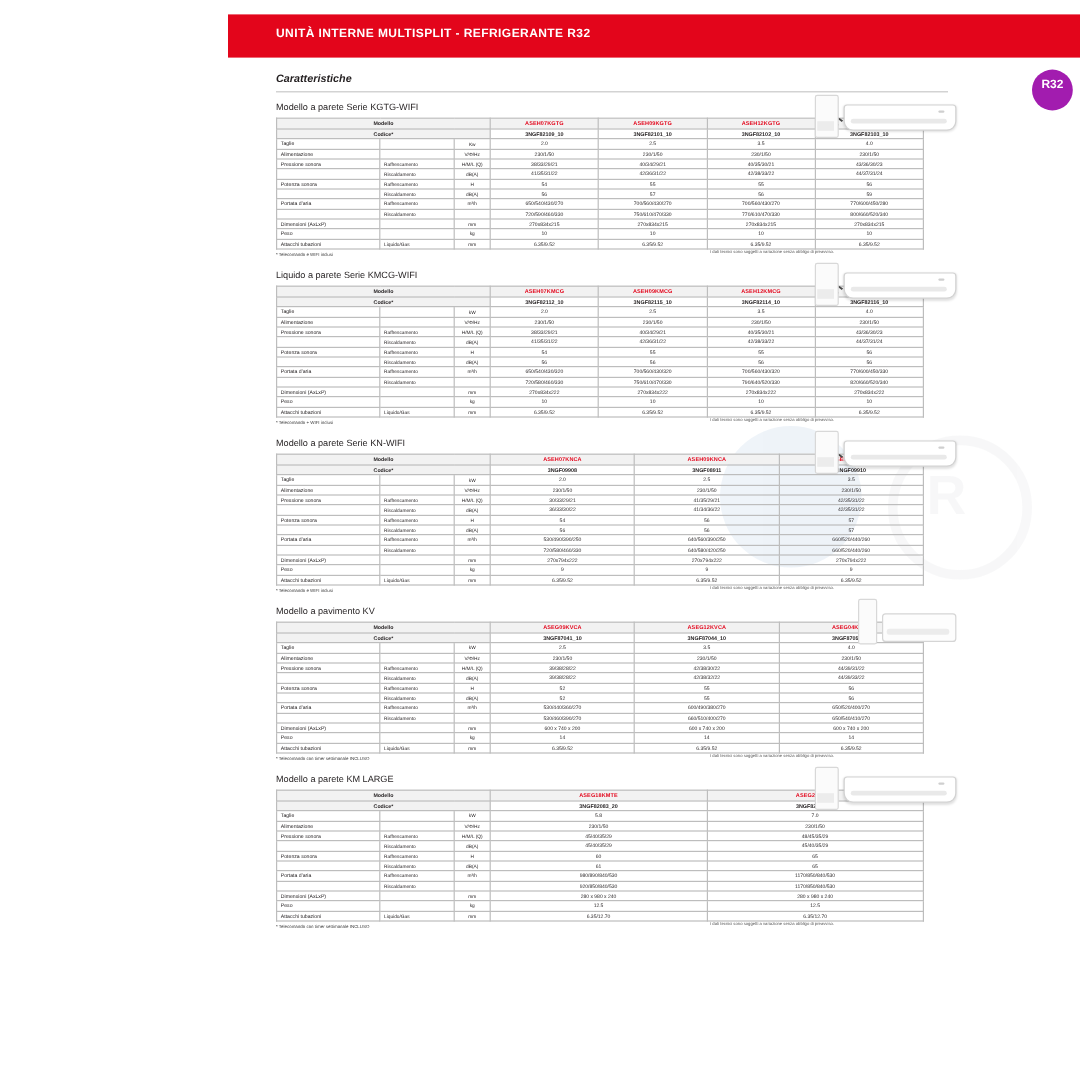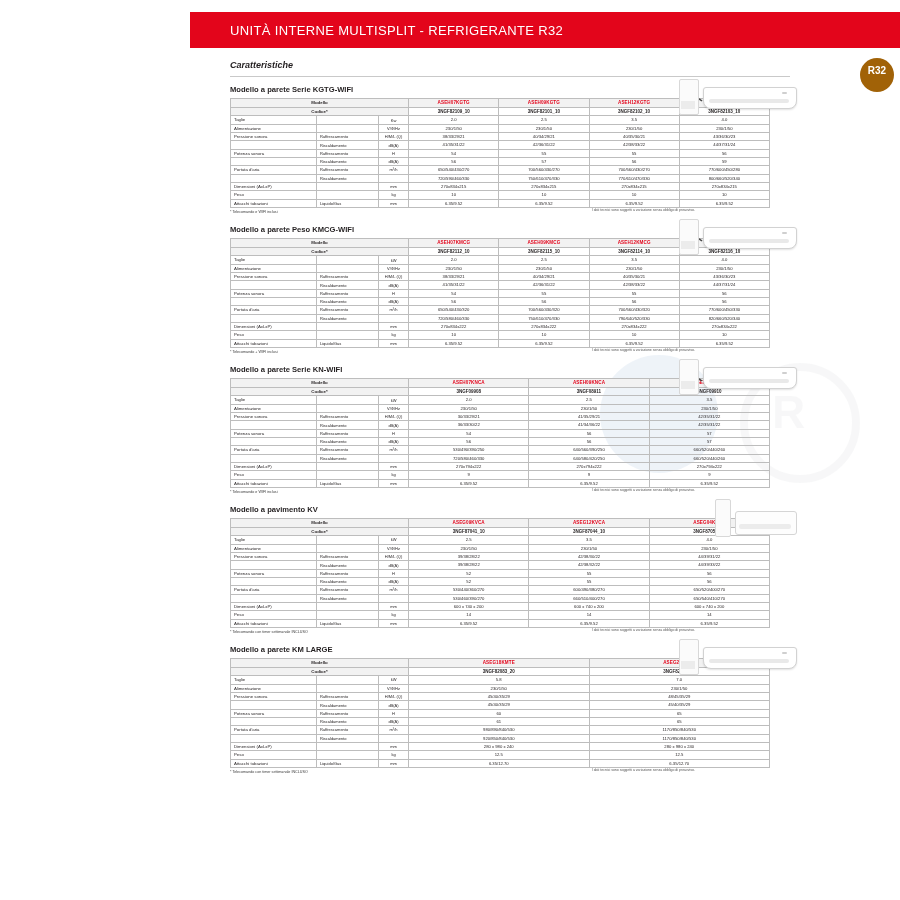--- a/index.html
+++ b/index.html
@@ -1,35 +1,35 @@
 <!DOCTYPE html>
 <html><head>
 <meta charset="utf-8">
 <style>
   html,body{margin:0;padding:0;background:#ffffff;}
   body{width:900px;height:900px;font-family:"Liberation Sans",sans-serif;color:#231f20;overflow:hidden;position:relative;}
   .page{position:absolute;left:0;top:0;width:900px;height:900px;}
 
   
   .banner{position:absolute;left:190px;top:12px;width:710px;height:36px;background:#e3051b;}
-  .banner .btitle{position:absolute;left:40px;top:11px;font-size:13px;font-weight:normal;letter-spacing:.35px;color:#ffffff;}
+  .banner .btitle{position:absolute;left:40px;top:11px;font-size:10px;font-weight:bold;letter-spacing:.35px;color:#ffffff;}
 
   
   .wm{position:absolute;left:600px;top:355px;width:260px;height:120px;opacity:.07;pointer-events:none;}
   .wm .circ{position:absolute;left:0;top:0;width:118px;height:118px;border-radius:50%;background:#1b5fa8;}
   .wm .rcirc{position:absolute;left:140px;top:8px;width:104px;height:104px;border-radius:50%;border:8px solid #9aa0a6;}
   .wm .rtxt{position:absolute;left:172px;top:30px;font-size:46px;font-weight:bold;color:#9aa0a6;}
 
   .content{position:absolute;left:190px;top:60px;width:710px;}
 
   h2.sect{font-size:9px;font-style:italic;font-weight:bold;margin:0 0 6px 40px;color:#231f20;}
   .sectline{margin-left:40px;width:560px;height:1px;background:#c9c9c9;margin-bottom:8px;}
 
   .block{position:relative;margin:0 0 13px 0;}
-  .blocktitle{font-size:7.6px;font-weight:bold;margin:0 0 4px 40px;color:#231f20;}
+  .blocktitle{font-size:7.6px;font-weight:normal;margin:0 0 4px 40px;color:#231f20;}
 
   table.spec{border-collapse:collapse;margin-left:40px;width:540px;table-layout:fixed;}
   table.spec td,table.spec th{border:.5px solid #bdbdbd;font-size:4.1px;line-height:1.25;padding:1px 2px;text-align:center;vertical-align:middle;color:#231f20;}
   table.spec .lbl{text-align:left;padding-left:3px;background:#ffffff;font-size:4.3px;}
   table.spec .sub{text-align:left;padding-left:3px;font-size:4.0px;}
   table.spec .unit{font-size:4.0px;}
   table.spec .hdr{background:#f2f2f2;font-weight:bold;font-size:4.4px;}
   table.spec .model{color:#e3051b;font-weight:bold;font-size:4.6px;letter-spacing:.1px;}
   table.spec .code{font-weight:bold;font-size:4.5px;}
   table.spec .vcell{font-size:4.2px;}
@@ -52,21 +52,21 @@
   .unit-small .g{position:absolute;left:2px;top:22px;width:14px;height:8px;background:#ececec;}
 
   .unit-floor{position:relative;width:60px;height:30px;}
   .unit-floor .b{position:absolute;left:0;top:6px;width:60px;height:22px;background:#fdfdfd;border:1px solid #d5d5d5;border-radius:3px;}
   .unit-floor .g{position:absolute;left:4px;top:19px;width:52px;height:5px;background:#ececec;border-radius:2px;}
 
   .unit-tall{position:relative;width:14px;height:36px;}
   .unit-tall .b{position:absolute;left:0;top:0;width:14px;height:36px;background:#fbfbfb;border:1px solid #d8d8d8;border-radius:2px;}
 
   
-  .r32{position:absolute;right:6px;top:-2px;width:34px;height:34px;border-radius:50%;background:#a16207;color:#fff;text-align:center;}
+  .r32{position:absolute;right:6px;top:-2px;width:34px;height:34px;border-radius:50%;background:#a21caf;color:#fff;text-align:center;}
   .r32 .t{font-size:10px;font-weight:bold;line-height:26px;}
 </style>
 </head>
 <body>
 
 <div class="page">
 
   <div class="wm">
     <div class="circ"></div>
     <div class="rcirc"></div>
@@ -231,21 +231,21 @@
                 <td class="vcell">6.35/9.52</td>
                 <td class="vcell">6.35/9.52</td>
                 <td class="vcell">6.35/9.52</td>
               </tr>
             </tbody>
           </table>
           <div class="footnote">* Telecomando e WIFI inclusi</div>
           <div class="footnote-r" style="margin-top: -6px; position: relative; text-align: right; width: 580px; margin-left: 40px;">I dati tecnici sono soggetti a variazione senza obbligo di preavviso.</div>
         </div>
         <div class="block">
-          <div class="blocktitle">Modello a parete Peso KMCG-WIFI</div>
+          <div class="blocktitle">Liquido a parete Serie KMCG-WIFI</div>
           <div class="prodimg" style="top: -6px;">
             <div style="display:flex;align-items:flex-end;gap:6px;">
               <span class="wifi"><svg width="26" height="18" viewBox="0 0 26 18">
                   <path d="M3 6 A15 15 0 0 1 23 6" stroke="#4a4a4a" stroke-width="1.6" fill="none"></path>
                   <path d="M6.5 9.5 A10 10 0 0 1 19.5 9.5" stroke="#4a4a4a" stroke-width="1.6" fill="none"></path>
                   <path d="M10 13 A5 5 0 0 1 16 13" stroke="#4a4a4a" stroke-width="1.6" fill="none"></path>
                   <circle cx="13" cy="16" r="1.6" fill="#4a4a4a"></circle>
                 </svg></span>
               <div class="unit-small">
                 <div class="b"></div>

